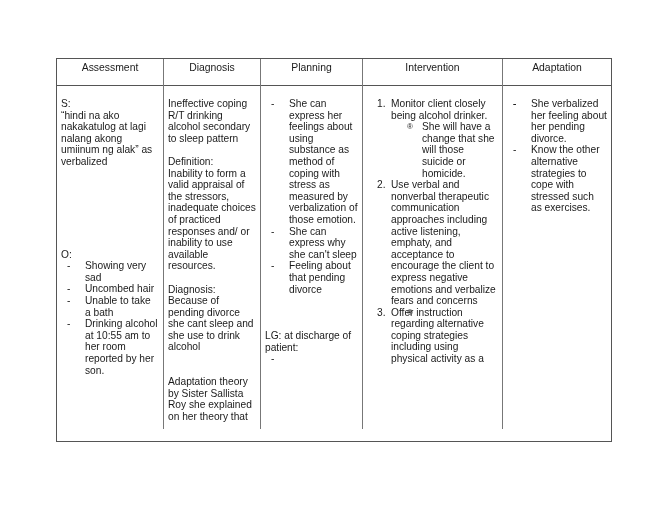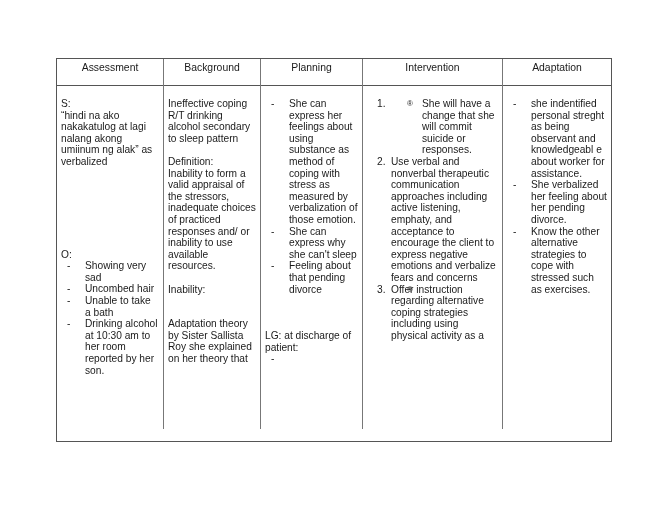--- a/index.html
+++ b/index.html
@@ -30,33 +30,34 @@
   <div class="col" style="left:0;width:107px;">
     <div class="hdr">Assessment</div>
     <div class="body">
       <p class="p">S:</p>
       <p class="p" style="padding-right:6px">“hindi na ako nakakatulog at lagi nalang akong umiinum ng alak” as verbalized</p>
       <div style="height:81px"></div>
       <p class="p">O:</p>
       <div class="dl"><span class="mk">-</span><span>Showing very sad</span></div>
       <div class="dl"><span class="mk">-</span><span>Uncombed hair</span></div>
       <div class="dl"><span class="mk">-</span><span>Unable to take a bath</span></div>
-      <div class="dl"><span class="mk">-</span><span>Drinking alcohol at 10:30 am to her room reported by her son.</span></div>
+      <div class="dl"><span class="mk">-</span><span>Drinking alcohol at 10:55 am to her room reported by her son.</span></div>
     </div>
   </div>
 
   <div class="col" style="left:107px;width:97px;">
-    <div class="hdr">Background</div>
+    <div class="hdr">Diagnosis</div>
     <div class="body">
       <p class="p">Ineffective coping R/T drinking alcohol secondary to sleep pattern</p>
       <div class="gap"></div>
       <p class="p">Definition:</p>
       <p class="p">Inability to form a valid appraisal of the stressors, inadequate choices of practiced responses and/ or inability to use available resources.</p>
       <div class="gap"></div>
-      <p class="p">Inability:</p>
+      <p class="p">Diagnosis:</p>
+      <p class="p">Because of pending divorce she cant sleep and she use to drink alcohol</p>
       <div class="gap"></div>
         <div class="gap"></div>
       <p class="p">Adaptation theory by Sister Sallista Roy she explained on her theory that</p>
     </div>
   </div>
 
   <div class="col" style="left:204px;width:102px;">
     <div class="hdr">Planning</div>
     <div class="body">
       <div class="dl"><span class="mk">-</span><span>She can express her feelings about using substance as method of coping with stress as measured by verbalization of those emotion.</span></div>
@@ -64,30 +65,30 @@
       <div class="dl"><span class="mk">-</span><span>Feeling about that pending divorce</span></div>
       <div style="height:35px"></div>
       <p class="p">LG: at discharge of patient:</p>
       <div class="dl"><span class="mk">-</span></div>
     </div>
   </div>
 
   <div class="col" style="left:306px;width:140px;">
     <div class="hdr">Intervention</div>
     <div class="body" style="padding-left:2px">
-      <div class="ol"><span class="mk">1.</span></div>
-      <div class="sub"><span class="mk">®</span><span>She will have a change that she will commit suicide or responses.</span></div>
+      <div class="ol"><span class="mk">1.</span><span>Monitor client closely being alcohol drinker.</span></div>
+      <div class="sub"><span class="mk">®</span><span>She will have a change that she will those suicide or homicide.</span></div>
       <div class="ol"><span class="mk">2.</span><span>Use verbal and nonverbal therapeutic communication approaches including active listening, emphaty, and acceptance to encourage the client to express negative emotions and verbalize fears and concerns</span></div>
       <div class="sub"><span class="mk">®</span></div>
       <div class="ol"><span class="mk">3.</span><span>Offer instruction regarding alternative coping strategies including using physical activity as a</span></div>
     </div>
   </div>
 
   <div class="col" style="left:446px;width:108px;">
     <div class="hdr">Adaptation</div>
     <div class="body">
-      <div class="dl"><span class="mk">-</span><span>she indentified personal streght as being observant and knowledgeabl e about worker for assistance.</span></div>
+      <div class="dl"><span class="mk">-</span></div>
       <div class="dl"><span class="mk">-</span><span>She verbalized her feeling about her pending divorce.</span></div>
       <div class="dl"><span class="mk">-</span><span>Know the other alternative strategies to cope with stressed such as exercises.</span></div>
     </div>
   </div>
 
 </div>
 
 </body></html>

